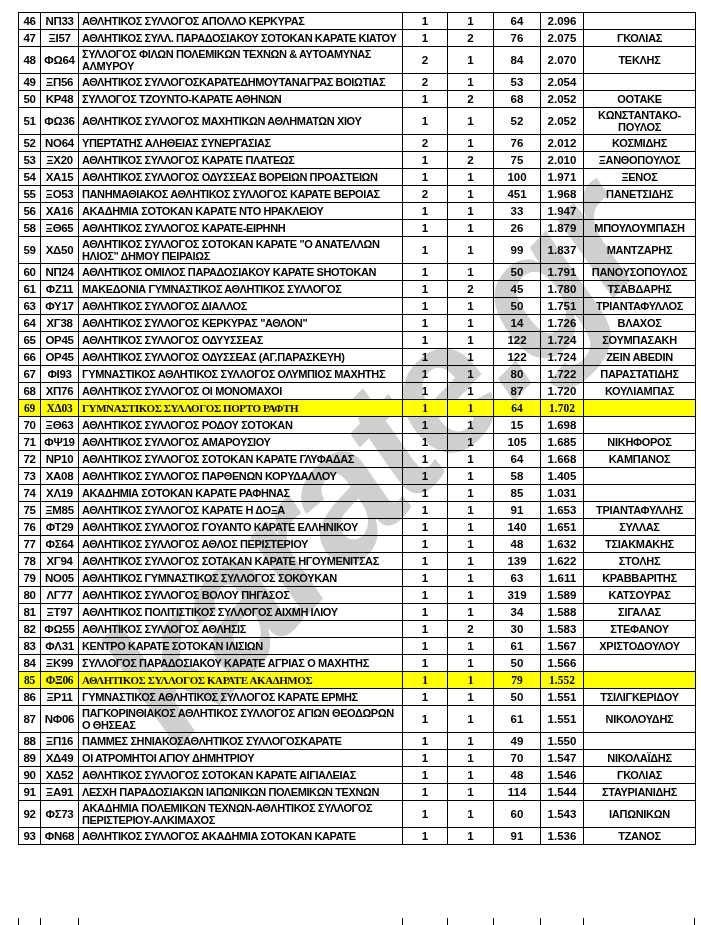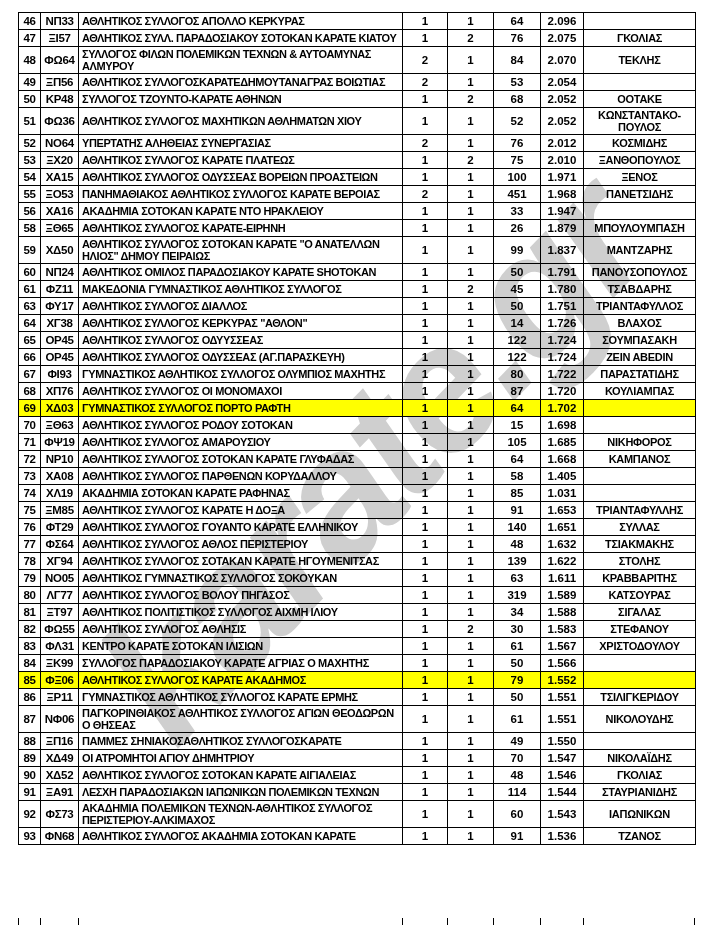--- a/index.html
+++ b/index.html
@@ -23,21 +23,21 @@
   #rank-table td {
     border:1px solid #000; padding:1px 3px;
     font-weight:bold; font-size:11.5px; line-height:12px;
     color:#000; text-align:center; overflow:hidden;
     background:transparent; word-wrap:break-word;
   }
   #rank-table tr { height:17px; }
   #rank-table td.c-club { text-align:left; font-size:11px; letter-spacing:-0.4px; }
   #rank-table td.c-person { font-size:11px; letter-spacing:-0.3px; }
   #rank-table td.c-rank, #rank-table td.c-code { letter-spacing:-0.3px; }
-  #rank-table tr.hl td { background:var(--hl,#ffff00); }
+  #rank-table tr.hl td { background:var(--hl,#ffff00);font-family:Liberation Serif, serif; }
   #partial-next-row {
     position:absolute; left:18px; bottom:0; width:677px; height:7px; z-index:1;
   }
   #partial-next-row .stub {
     position:absolute; top:0; width:1px; height:7px; background:#000;
   }
 </style>
 </head>
 <body>
 

